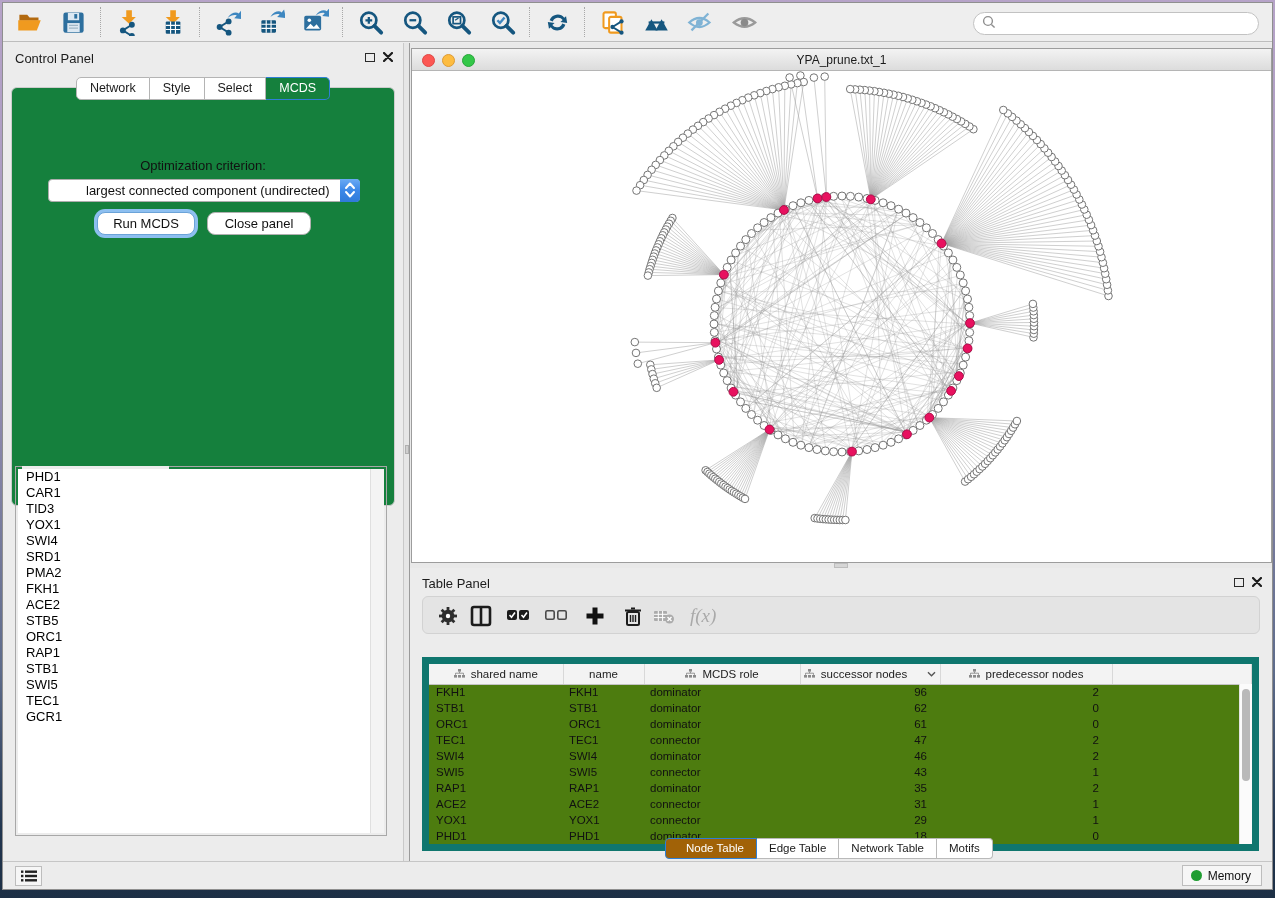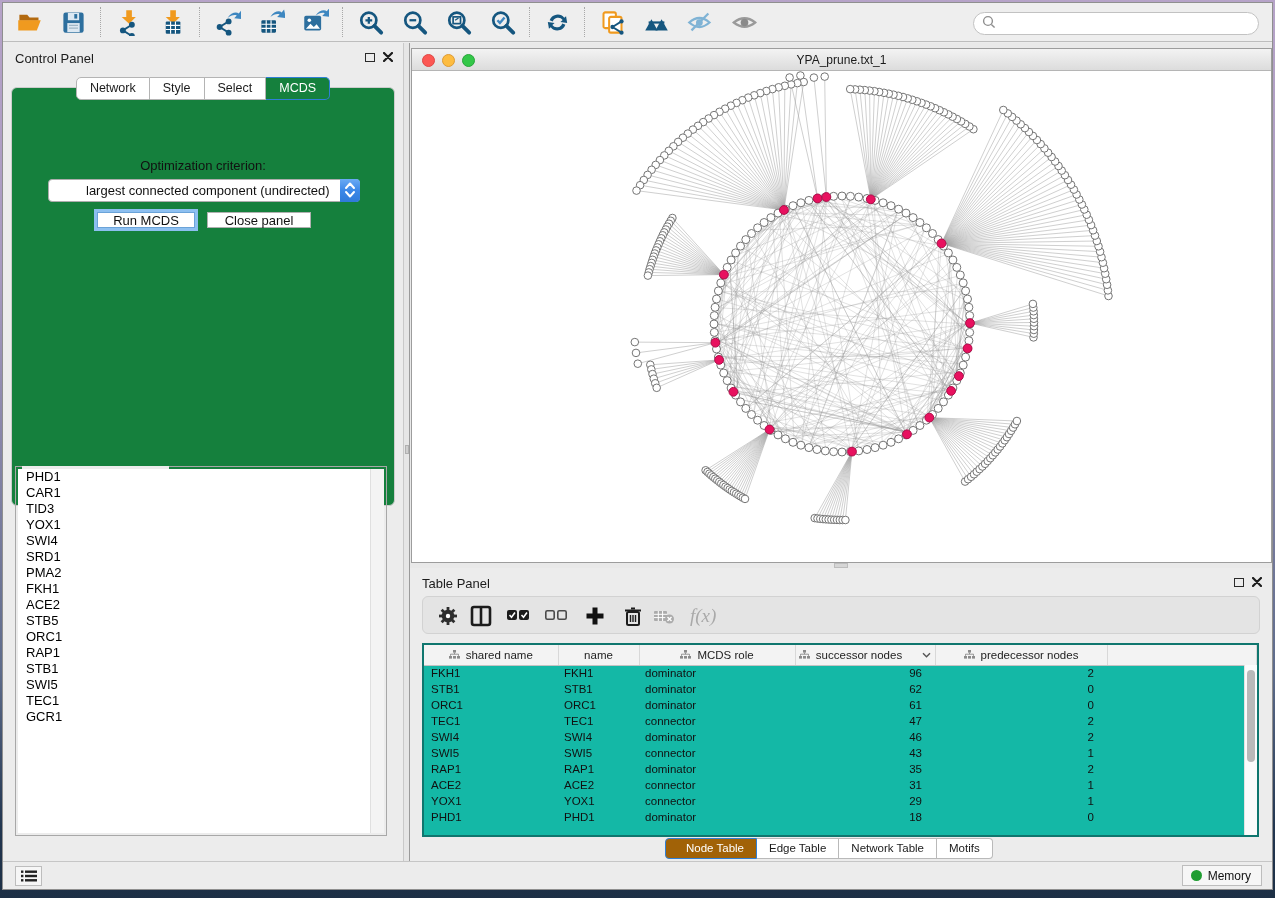--- a/index.html
+++ b/index.html
@@ -38,21 +38,21 @@
 
   .cp-box { position:absolute; left:8px; right:8px; top:44px; height:419px; background:#15803d;
             border:1px solid #cccccc; border-radius:6px; }
   .opt-label { position:absolute; top:70px; width:100%; text-align:center; font-size:13px; color:#111; }
   .combo { position:absolute; left:36px; top:91px; width:312px; height:23px; background:#fff;
            border:1px solid #adadad; border-radius:4px; display:flex; align-items:center;padding-left:28px; }
   .combo-text { flex:1; font-size:13px; color:#111; padding-left:9px; white-space:nowrap; overflow:hidden; }
   .combo-step { width:20px; height:23px; margin:-1px -1px -1px 0; border-radius:0 4px 4px 0;
                 background:linear-gradient(180deg,#6aaaf4 0%,#3c88e8 50%,#2f7ad9 100%); position:relative; }
   .combo-step svg { position:absolute; left:4px; top:3px; width:12px; height:16px; }
-  .btn { position:absolute; height:16px; background:#ffffff; border:1px solid #b0b0b0; border-radius:0;
+  .btn { position:absolute; height:23px; background:#ffffff; border:1px solid #b0b0b0; border-radius:8px;
          font-size:13px; color:#111; display:flex; align-items:center; justify-content:center; }
   .btn.focus { box-shadow:0 0 0 3px #8dbff0; border-color:#6ba3d8; }
 
   .fieldset { position:absolute; left:12px; right:16px; top:423px; bottom:25px; border:1px solid #a8a8a8; }
   .fieldset legend { position:absolute; top:-9px; left:6px; background:#ececec; padding:0 4px; font-size:13px; color:#111;margin-top:8px; }
   .list-area { position:absolute; left:2px; top:2px; right:16px; bottom:2px; background:#fff; overflow:hidden; }
   .list-area div { font-size:13px; color:#000; line-height:16px; padding-left:8px; }
   .list-scroll { position:absolute; right:2px; top:2px; width:14px; bottom:2px; background:#f4f4f4; border-left:1px solid #e0e0e0; }
 
   
@@ -71,21 +71,21 @@
   .net-canvas { position:absolute; left:0; right:0; top:22px; bottom:0; overflow:hidden; background:#fff; }
 
   .hsplit { position:absolute; left:0; right:0; top:520px; height:5px; }
   .hsplit .grip { position:absolute; left:50%; margin-left:-7px; top:0; width:14px; height:5px; background:#d6d6d6; border:1px solid #bdbdbd; }
 
   
   .table-panel { position:absolute; left:0; right:0; top:525px; bottom:0; background:#ececec; }
   .tp-toolbar { position:absolute; left:12px; right:12px; top:28px; height:38px; background:#e4e4e4;
                 border:1px solid #d2d2d2; border-radius:6px; display:flex; align-items:center; }
   .tp-icon { height:30px; display:flex; align-items:center; justify-content:center; }
-  .table-wrap { position:absolute; left:12px; right:13px; top:75px; height:194px; background:#14b8a6; border:2px solid #0f766e; }
+  .table-wrap { position:absolute; left:12px; right:13px; top:89px; height:194px; background:#4d7c0f; border:7px solid #0f766e; }
   table.node-table { border-collapse:collapse; table-layout:fixed; width:100%; }
   .node-table th { height:20px; background:#f3f3f3; border-right:1px solid #d8d8d8; border-bottom:1px solid #c3c3c3;
                    font-weight:normal; font-size:11.5px; color:#222; position:relative; }
   .node-table th .hlbl { display:inline-flex; align-items:center; gap:6px; }
   .node-table td { height:16px; font-size:11.5px; color:#111; padding:0 6px 0 6px; white-space:nowrap; overflow:hidden; }
   .node-table td.num { text-align:right; padding-right:13px; }
   .node-table tr td:first-child { padding-left:7px; }
   .tscroll { position:absolute; right:0; top:20px; bottom:0; width:13px; background:#fbfbfb; border-left:1px solid #e3e3e3; }
   .tthumb { position:absolute; left:2px; width:8px; border-radius:4px; background:#b9b9b9; }
   .bottom-tabs { position:absolute; top:270px; left:255px; display:flex; }

